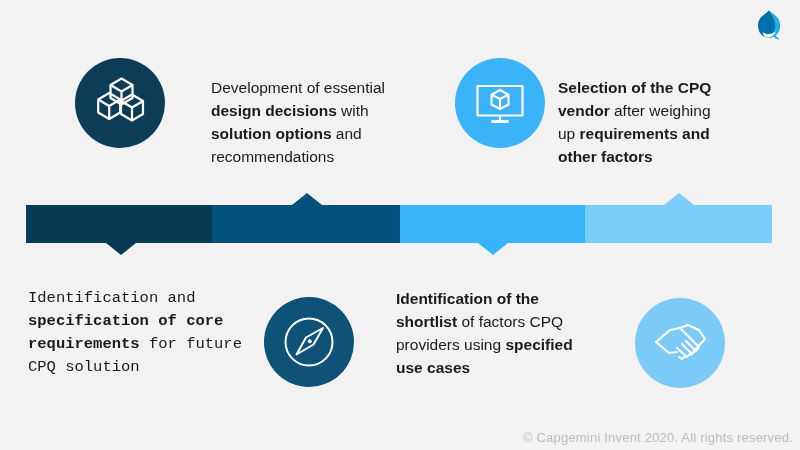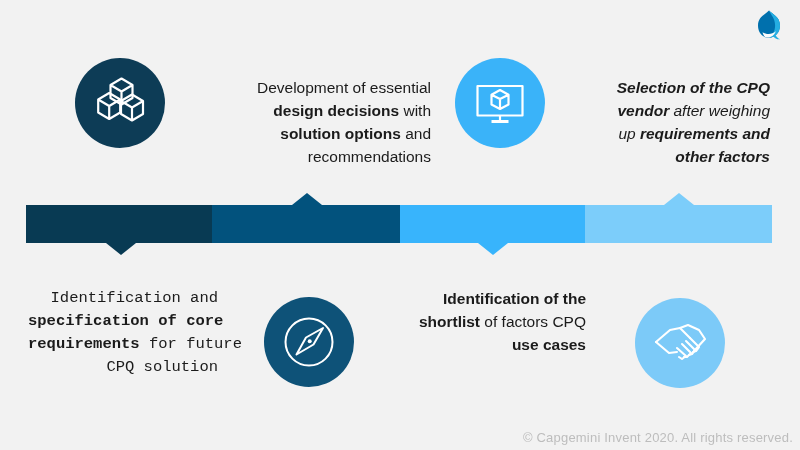--- a/index.html
+++ b/index.html
@@ -30,29 +30,29 @@
   
   .icon-circle { position:absolute; width:90px; height:90px; }
   .circle-cubes     { left:75px;  top:58px;  }
   .circle-monitor   { left:455px; top:58px;  }
   .circle-compass   { left:264px; top:297px; }
   .circle-handshake { left:635px; top:298px; }
 
   
   .textblock {
     position:absolute;
-    text-align:right;
+    text-align:left;
     font-size:15.5px;
     line-height:23px;
     color:#1B1B1B;
   }
   .textblock .line { white-space:nowrap; }
   .textblock .b { font-weight:700; }
   .text-phase-2 { left:211px; top:76px;  width:220px; }
-  .text-phase-4 { left:582px; top:76px;  width:188px;font-style:italic; }
+  .text-phase-4 { left:558px; top:76px;  width:188px; }
   .text-phase-1 { left:28px;  top:287px; width:190px;font-family:Liberation Mono, monospace; }
   .text-phase-3 { left:396px; top:287px; width:190px; }
 
   .logo { position:absolute; left:753px; top:9px; width:32px; height:32px; }
 
   .copyright {
     position:absolute;
     right:7px;
     bottom:5px;
     font-size:13px;
@@ -141,20 +141,21 @@
     </div>
   <div class="textblock text-phase-2">
       <div class="line"><span>Development of essential</span></div>
       <div class="line"><span class="b">design decisions</span><span> with</span></div>
       <div class="line"><span class="b">solution options</span><span> and</span></div>
       <div class="line"><span>recommendations</span></div>
     </div>
   <div class="textblock text-phase-3">
       <div class="line"><span class="b">Identification of the</span></div>
       <div class="line"><span class="b">shortlist</span><span> of factors CPQ</span></div>
+      <div class="line"><span>providers using </span><span class="b">specified</span></div>
       <div class="line"><span class="b">use cases</span></div>
     </div>
   <div class="textblock text-phase-4">
       <div class="line"><span class="b">Selection of the CPQ</span></div>
       <div class="line"><span class="b">vendor</span><span> after weighing</span></div>
       <div class="line"><span>up </span><span class="b">requirements and</span></div>
       <div class="line"><span class="b">other factors</span></div>
     </div>
 
   <div class="copyright">© Capgemini Invent 2020. All rights reserved.</div>

